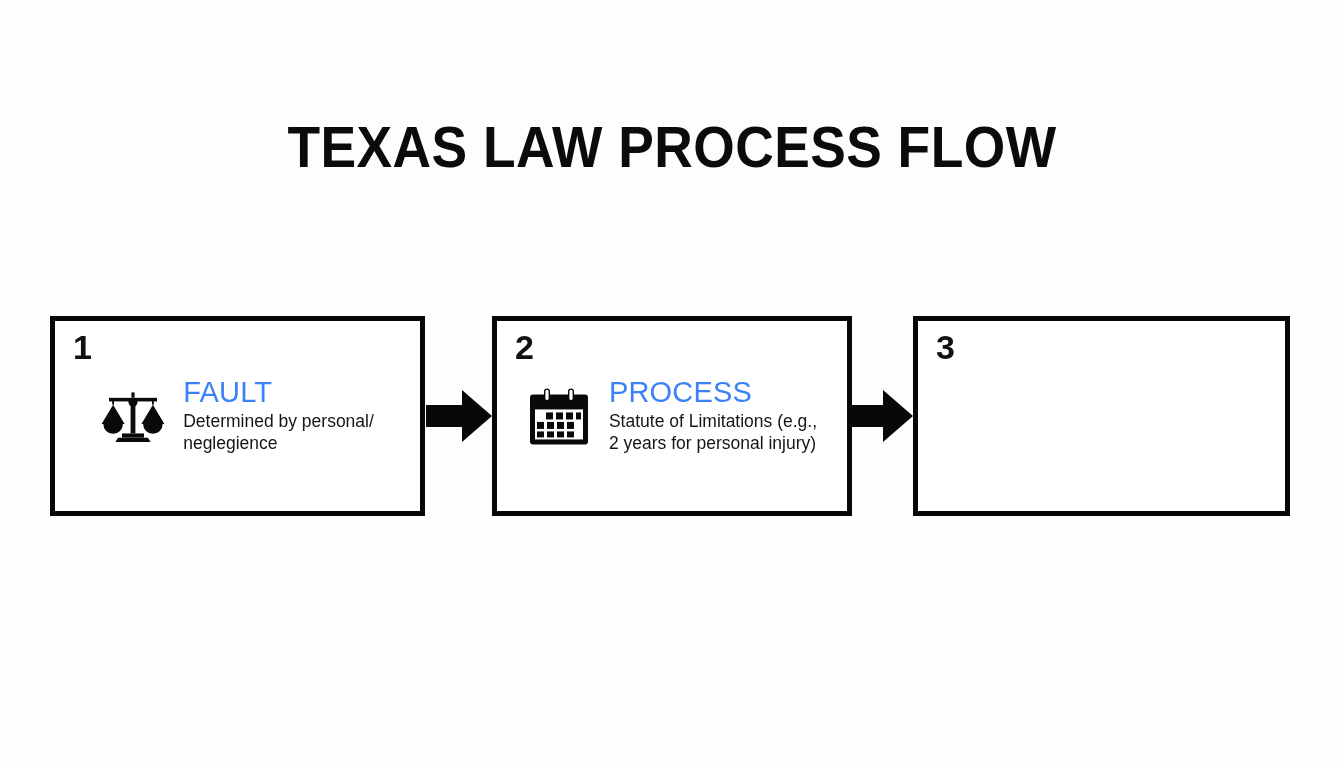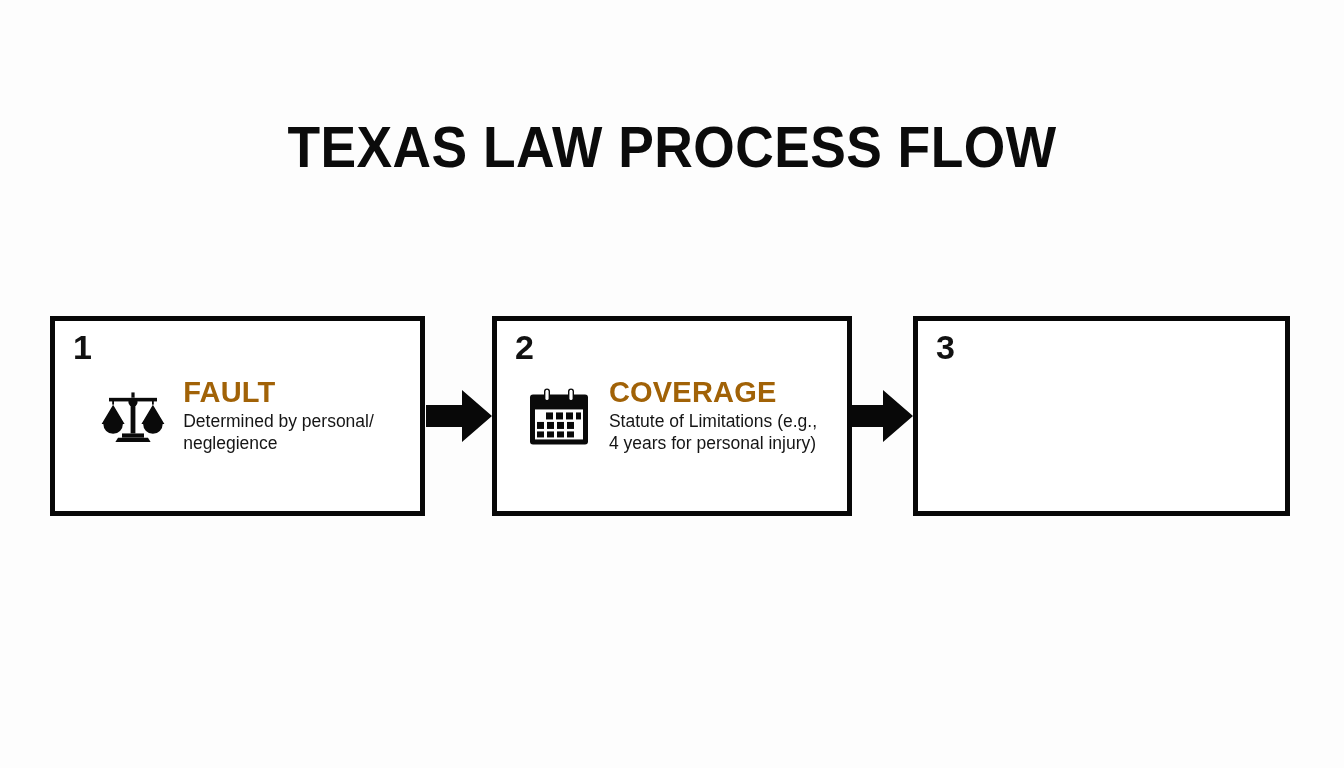--- a/index.html
+++ b/index.html
@@ -87,24 +87,24 @@
     height: 64px;
     display: block;
   }
   .step-icon svg { display: block; width: 100%; height: 100%; }
 
   .step-text { flex: 0 0 auto; }
 
   .step-heading {
     font-family: "Liberation Sans Narrow", "Liberation Sans", sans-serif;
     font-size: 29px;
-    font-weight: 700;
+    font-weight: 400;
     letter-spacing: 0.2px;
     line-height: 1.05;
-    color: #a16207;
+    color: #3b82f6;
     margin: 0 0 4px 0;
     white-space: nowrap;
   }
 
   .step-desc {
     font-family: "Liberation Sans Narrow", "Liberation Sans", sans-serif;
     font-size: 17.5px;
     font-weight: 400;
     line-height: 1.22;
     color: #151515;
@@ -197,23 +197,23 @@
           <rect x="30" y="37.5" width="7" height="7"></rect>
           <rect x="40" y="37.5" width="7" height="7"></rect>
 
           <rect x="10" y="47" width="7" height="6"></rect>
           <rect x="20" y="47" width="7" height="6"></rect>
           <rect x="30" y="47" width="7" height="6"></rect>
           <rect x="40" y="47" width="7" height="6"></rect>
         </svg>
       </span>
       <span class="step-text">
-        <div class="step-heading">COVERAGE</div>
+        <div class="step-heading">PROCESS</div>
         <div class="step-desc">Statute of Limitations (e.g.,
-4 years for personal injury)</div>
+2 years for personal injury)</div>
       </span>
     </div>
   </div>
 
   <div class="arrow arrow-2">
     <svg viewBox="0 0 66 56" xmlns="http://www.w3.org/2000/svg" fill="#080808">
       <path d="M0 17 H36 V2 L66 28 L36 54 V39 H0 Z"></path>
     </svg>
   </div>
 

